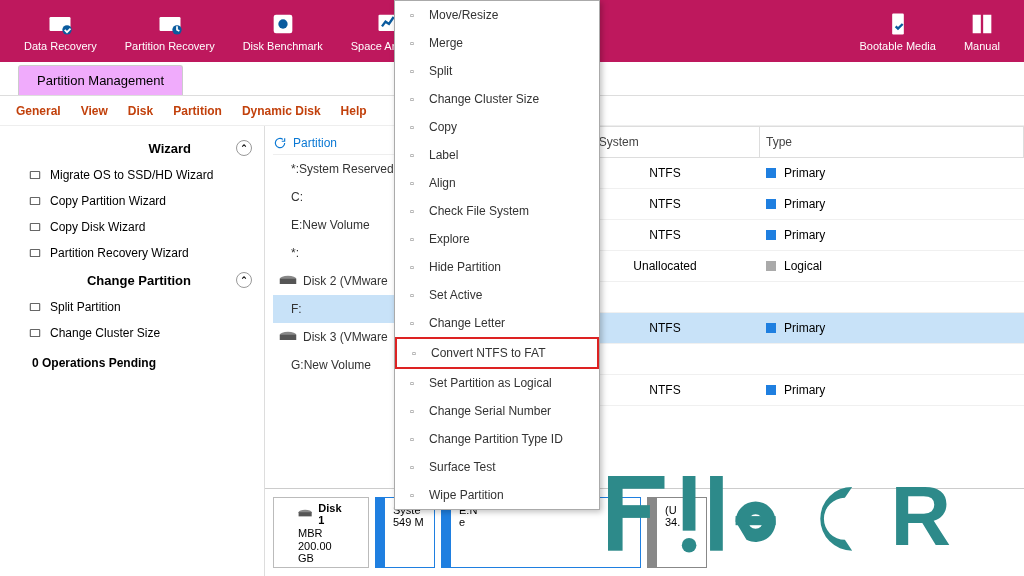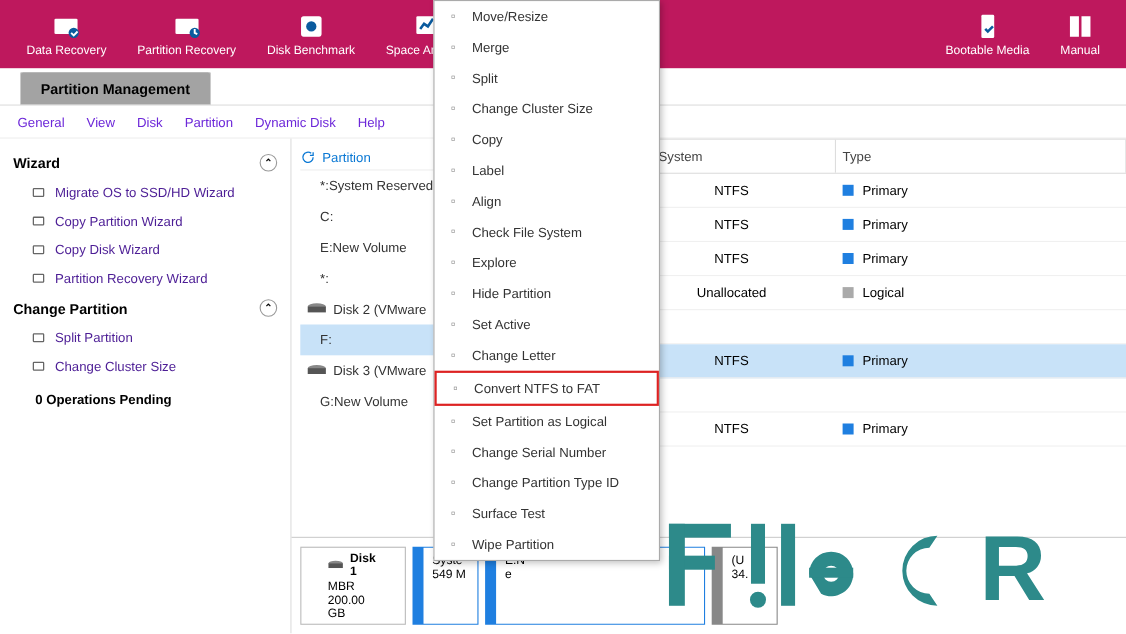--- a/index.html
+++ b/index.html
@@ -4,30 +4,30 @@
 <style>
 * { margin: 0; padding: 0; box-sizing: border-box; font-family: 'Segoe UI', Arial, sans-serif; }
 body { width: 1024px; height: 576px; overflow: hidden; background: #fff; position: relative; }
 
 .toolbar { background: #be185d; height: 62px; display: flex; align-items: center; padding: 0 10px; color: #fff; }
 .toolbar-item { display: flex; flex-direction: column; align-items: center; padding: 4px 14px; cursor: pointer; font-size: 11px; }
 .toolbar-item svg { width: 28px; height: 28px; margin-bottom: 2px; }
 .toolbar-spacer { flex: 1; }
 
 .tab-bar { height: 34px; border-bottom: 1px solid #ddd; display: flex; align-items: flex-end; padding-left: 18px; }
-.tab { padding: 7px 18px; font-size: 13px; font-weight: bold; border: 1px solid #ccc; border-bottom: none; background: #a3a3a3; border-radius: 3px 3px 0 0; }
+.tab { padding: 7px 18px; font-size: 13px; font-weight: normal; border: 1px solid #ccc; border-bottom: none; background: #f0abfc; border-radius: 3px 3px 0 0; }
 
 .menu-bar { height: 30px; display: flex; align-items: center; padding: 0 16px; gap: 20px; font-size: 12px; border-bottom: 1px solid #eee; }
-.menu-item { cursor: pointer; color: #6d28d9; }
+.menu-item { cursor: pointer; color: #c2410c; font-weight: bold; }
 
 .main { display: flex; height: calc(576px - 62px - 34px - 30px); }
 .sidebar { width: 265px; border-right: 1px solid #ddd; padding: 8px 12px; overflow: hidden; }
-.sidebar-group-title { font-weight: bold; font-size: 13px; padding: 6px 0; display: flex; justify-content: space-between; align-items: center; gap: 45px; }
+.sidebar-group-title { font-weight: bold; font-size: 13px; padding: 6px 0; display: flex; justify-content: flex-end; align-items: center; gap: 45px; }
 .sidebar-group-title .chev { width: 16px; height: 16px; border: 1px solid #999; border-radius: 50%; display: flex; align-items: center; justify-content: center; font-size: 9px; }
-.sidebar-item { display: flex; align-items: flex-end; padding: 6px 4px 6px 16px; font-size: 12px; color: #4c1d95; cursor: pointer; gap: 8px; }
+.sidebar-item { display: flex; align-items: flex-end; padding: 6px 4px 6px 16px; font-size: 12px; color: #000000; cursor: pointer; gap: 8px; }
 .sidebar-item svg { width: 14px; height: 14px; flex-shrink: 0; }
 .ops-pending { font-weight: bold; font-size: 12px; padding: 10px 0; margin-left: 20px; }
 
 .content { flex: 1; position: relative; }
 .content-split { display: flex; height: 100%; }
 .partition-tree { width: 135px; padding: 6px 0 0 8px; font-size: 12px; color: #333; }
 .tree-header { display: flex; align-items: center; gap: 6px; padding: 4px 0; color: #0a78d4; font-weight: 500; border-bottom: 1px solid #eee; }
 .tree-header svg { width: 14px; height: 14px; }
 .tree-item { padding: 7px 0 7px 18px; white-space: nowrap; }
 .tree-disk { display: flex; align-items: center; gap: 6px; padding: 7px 0 7px 6px; font-weight: 500; white-space: nowrap; }

